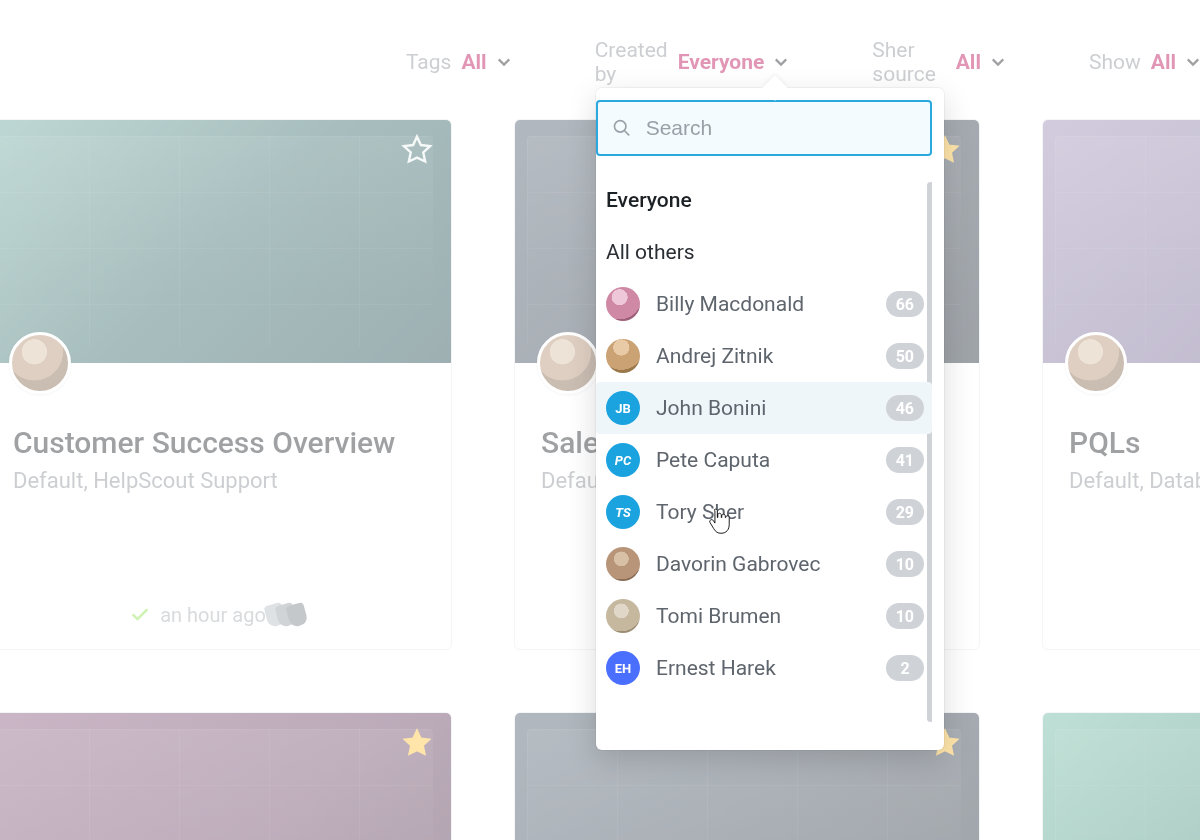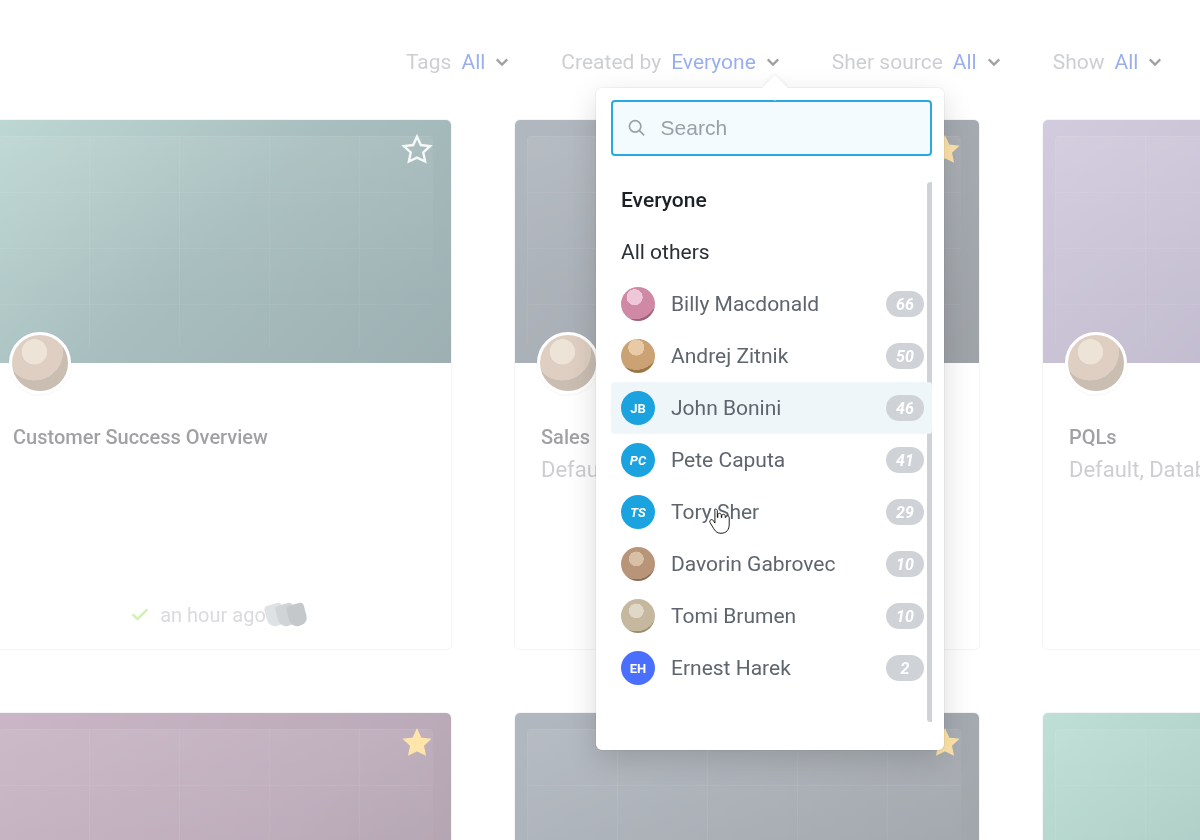--- a/index.html
+++ b/index.html
@@ -16,27 +16,27 @@
 
   
   .filters {
     position: absolute;
     top: 42px;
     left: 0;
     right: 0;
     height: 40px;
     display: flex;
     align-items: center;
-    gap: 52px;
+    gap: 84px;
     padding-left: 406px;
     font-size: 21px;
     color: #8e9399;
   }
   .filter { display: flex; align-items: center; gap: 10px; cursor: pointer; }
-  .filter .value { color: #1d4ed8; font-weight: 400; }
+  .filter .value { color: #be185d; font-weight: 700; }
   .chev { display: inline-flex; }
   .chev svg { width: 14px; height: 14px; }
   .chev svg path { stroke: #2a2d31; stroke-width: 2.5; fill: none; }
 
   
   .grid {
     position: absolute;
     top: 119px;
     left: -14px;
     right: -14px;
@@ -99,21 +99,21 @@
     border: 3px solid #fff;
     box-shadow: 0 1px 3px rgba(0,0,0,0.1);
     overflow: hidden;
     display: flex; align-items: center; justify-content: center;
     color: #fff; font-weight: 600; font-size: 20px;
   }
   .avatar-wrap.photo { background: radial-gradient(circle at 40% 30%, #d7c0a6 0 24%, #b89579 25% 55%, #8a6e56 56% 100%); }
 
   .card h3 {
     margin: 38px 0 8px 0;
-    font-size: 20px;
+    font-size: 30px;
     font-weight: 500;
     color: #2a2f34;
     white-space: nowrap;
   }
   .card .subtitle {
     font-size: 22px;
     color: #8e9399;
     white-space: nowrap;
   }
   .card .footer {
@@ -140,21 +140,21 @@
 
   
   .dropdown {
     position: absolute;
     top: 88px;
     left: 596px;
     width: 348px;
     background: #fff;
     border-radius: 6px;
     box-shadow: 0 10px 30px rgba(0,0,0,0.15), 0 0 0 1px rgba(0,0,0,0.04);
-    padding: 12px 12px 6px 15px;
+    padding: 12px 12px 6px 0;
     z-index: 10;
   }
   .dropdown::before {
     content: "";
     position: absolute;
     top: -9px; left: 170px;
     width: 18px; height: 18px;
     background: #fff;
     transform: rotate(45deg);
     box-shadow: -2px -2px 3px rgba(0,0,0,0.04);
@@ -226,21 +226,20 @@
     color: #fff;
     font-size: 16px;
     font-weight: 700;
     border-radius: 14px;
     height: 26px;
     min-width: 38px;
     padding: 0 10px;
     display: inline-flex;
     align-items: center;
     justify-content: center;
-    font-style: italic;
   }
 
   
   .cursor {
     position: absolute;
     top: 508px; left: 709px;
     width: 22px; height: 26px;
     z-index: 30;
     pointer-events: none;
   }
@@ -291,20 +290,21 @@
 <div class="grid" id="grid">
     <div class="card">
     <div class="thumb teal">
       <div class="star hollow"><svg viewBox="0 0 24 24">
             <path d="M12 2l2.9 6.3 6.9.8-5.1 4.7 1.4 6.8L12 17.7 5.9 20.6l1.4-6.8L2.2 9.1l6.9-.8z"></path>
           </svg></div>
     </div>
     <div class="body">
       <div class="avatar-wrap photo"></div>
       <h3>Customer Success Overview</h3>
+      <div class="subtitle">Default, HelpScout Support</div>
       <div class="footer">
         <div class="updated">
           <svg viewBox="0 0 24 24">
               <path d="M4 12l5 5L20 6"></path>
             </svg>
           <span>an hour ago</span>
         </div>
         <div class="tags-ico ">
             <span></span>
             <span></span>

